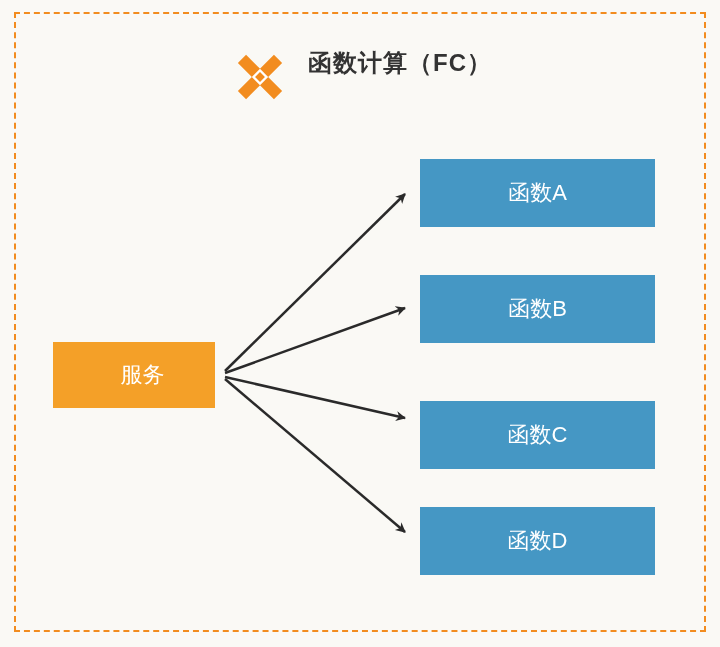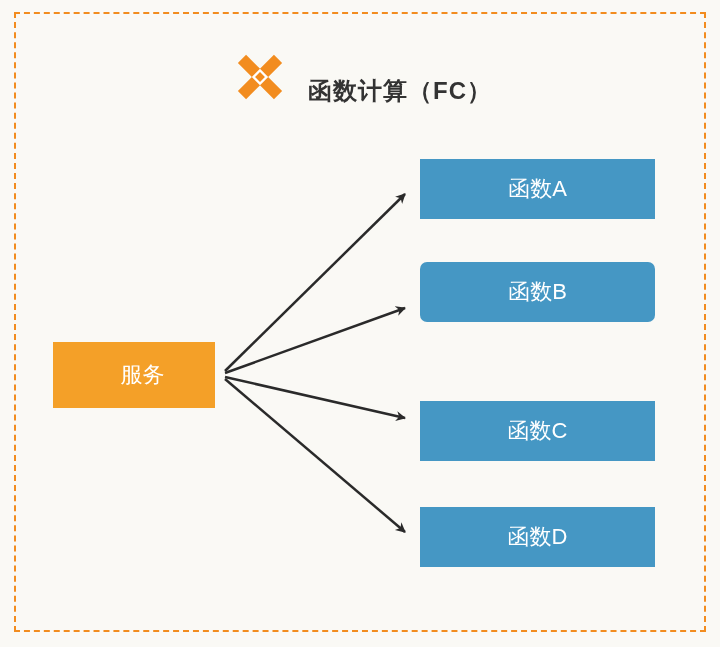--- a/index.html
+++ b/index.html
@@ -16,21 +16,21 @@
       top: 12px;
       width: 692px;
       height: 620px;
       border: 2.5px dashed #f28c1f;
     }
     .header {
       position: absolute;
       left: 230px;
       top: 47px;
       display: flex;
-      align-items: flex-end;
+      align-items: flex-start;
       gap: 18px;
     }
     .logo {
       width: 60px;
       height: 60px;
       display: flex;
       align-items: center;
       justify-content: center;
     }
     .title {
@@ -50,31 +50,31 @@
       align-items: center;
       justify-content: center;
       color: #fff;
       font-size: 22px;
       font-weight: 500;
       padding-left: 17px;
     }
     .func-box {
       position: absolute;
       width: 235px;
-      height: 60px;
+      height: 68px;
       background: #4597c4;
       display: flex;
       align-items: center;
       justify-content: center;
       color: #fff;
       font-size: 22px;
       font-weight: 500;
     }
     .func-a { left: 420px; top: 159px; }
-    .func-b { left: 420px; top: 262px; border-radius: 7px; }
+    .func-b { left: 420px; top: 275px; }
     .func-c { left: 420px; top: 401px; }
     .func-d { left: 420px; top: 507px; justify-content: center; }
     .arrows {
       position: absolute;
       left: 0;
       top: 0;
       width: 720px;
       height: 647px;
       pointer-events: none;
     }

